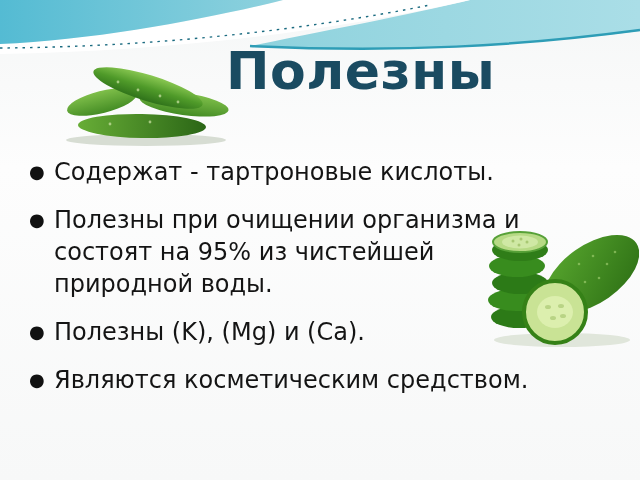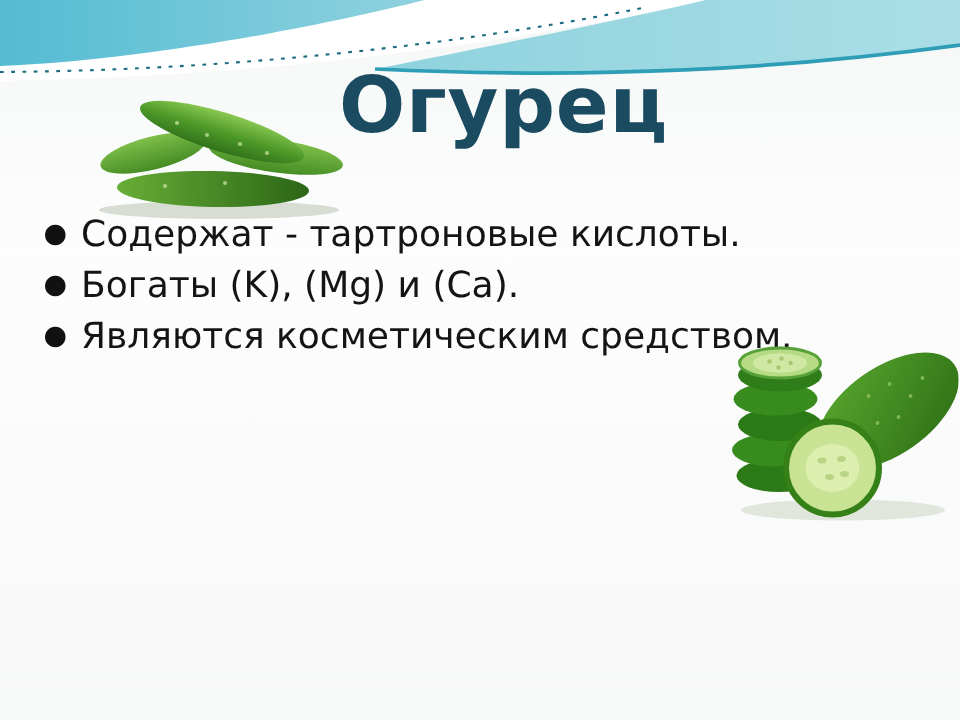--- a/index.html
+++ b/index.html
@@ -44,21 +44,21 @@
     margin: 0; padding: 0;
     list-style: none;
     z-index: 1;
     font-size: 24px;
     line-height: 32px;
     color: #141414;
   }
   .bullets li {
     position: relative;
     padding-left: 26px;
-    margin: 0 0 2px 0;
+    margin: 16px 0 2px 0;
     white-space: pre-wrap;
   }
   .bullets li::before {
     content: "\25CF";
     position: absolute;
     left: 1px; top: 0;
     font-size: 18px;
     line-height: 32px;
     color: #111111;
   }
@@ -91,21 +91,21 @@
 
     <path d="M250,46 C400,53 520,46 640,30" fill="none" stroke="#2e9db6" stroke-width="2.5"></path>
 
     <path d="M0,54 C170,51 330,32 470,0 L283,0 C220,16 100,40 0,44 Z" fill="#ffffff"></path>
 
     <path d="M0,0 L283,0 C220,16 100,40 0,44 Z" fill="url(#gBlue)"></path>
 
     <path d="M0,48 C150,47 300,31 430,5" fill="none" stroke="#1b6b80" stroke-width="1.4" stroke-dasharray="2.5 5"></path>
   </svg>
 
-  <h1 class="title">Огурец</h1>
+  <h1 class="title">Полезны</h1>
 
   <svg class="cukes-pile" viewBox="0 0 175 96" xmlns="http://www.w3.org/2000/svg" aria-hidden="true">
     <defs>
       <linearGradient id="cgA" x1="0" y1="0" x2="0" y2="1">
         <stop offset="0" stop-color="#7fbf4a"></stop>
         <stop offset="1" stop-color="#448c24"></stop>
       </linearGradient>
       <linearGradient id="cgB" x1="0" y1="0" x2="0" y2="1">
         <stop offset="0" stop-color="#8ac852"></stop>
         <stop offset="0.5" stop-color="#4f9a29"></stop>
@@ -126,21 +126,22 @@
         <circle cx="80" cy="38" r="1.4"></circle>
       <circle cx="102" cy="44" r="1.4"></circle>
         <circle cx="120" cy="50" r="1.4"></circle>
       <circle cx="52" cy="72" r="1.4"></circle>
         <circle cx="92" cy="70" r="1.4"></circle>
     </g>
   </svg>
 
   <ul class="bullets">
     <li>Содержат - тартроновые кислоты.</li>
-    <li>Богаты (K), (Mg) и (Ca).</li>
+    <li>Полезны при очищении организма и состоят на 95% из чистейшей природной воды.</li>
+    <li>Полезны (K), (Mg) и (Ca).</li>
     <li>Являются косметическим средством.</li>
   </ul>
 
   <svg class="cukes-sliced" viewBox="0 0 152 140" xmlns="http://www.w3.org/2000/svg" aria-hidden="true">
     <defs>
       <linearGradient id="cgD" x1="0" y1="0" x2="1" y2="1">
         <stop offset="0" stop-color="#59a82f"></stop>
         <stop offset="1" stop-color="#2c6e14"></stop>
       </linearGradient>
     </defs>

